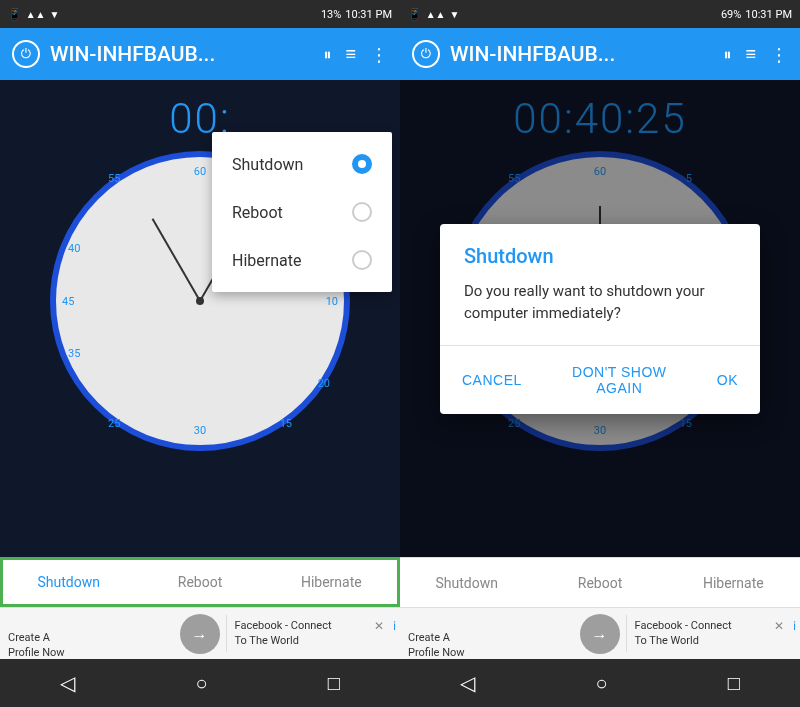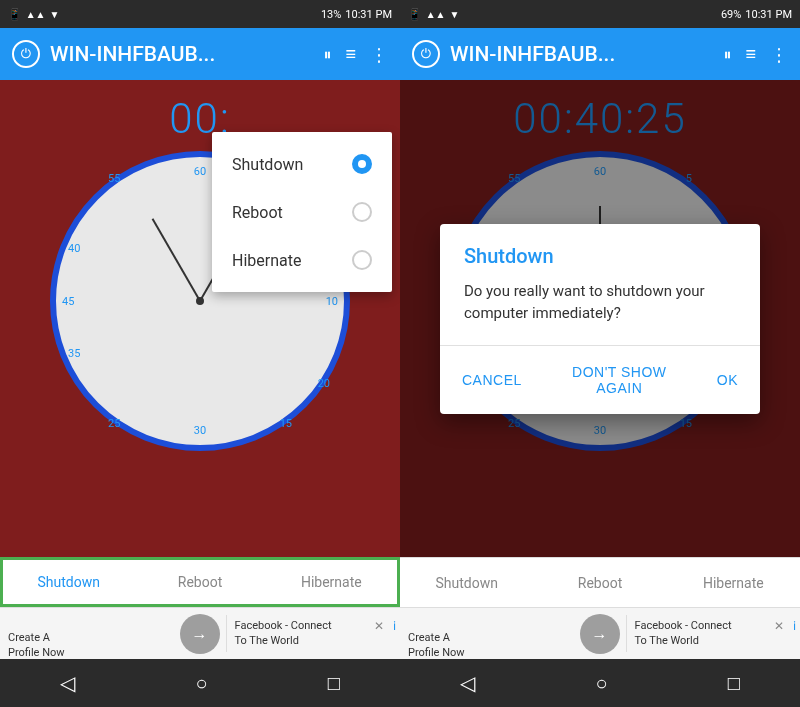--- a/index.html
+++ b/index.html
@@ -76,21 +76,21 @@
       gap: 14px;
       align-items: center;
     }
 
     
     .main-content {
       flex: 1;
       display: flex;
       flex-direction: column;
       align-items: center;
-      background: #7f1d1d;
+      background: #0f172a;
       position: relative;
     }
 
     
     .timer-display {
       color: #2196f3;
       font-size: 42px;
       font-weight: 300;
       margin-top: 14px;
       letter-spacing: 2px;

